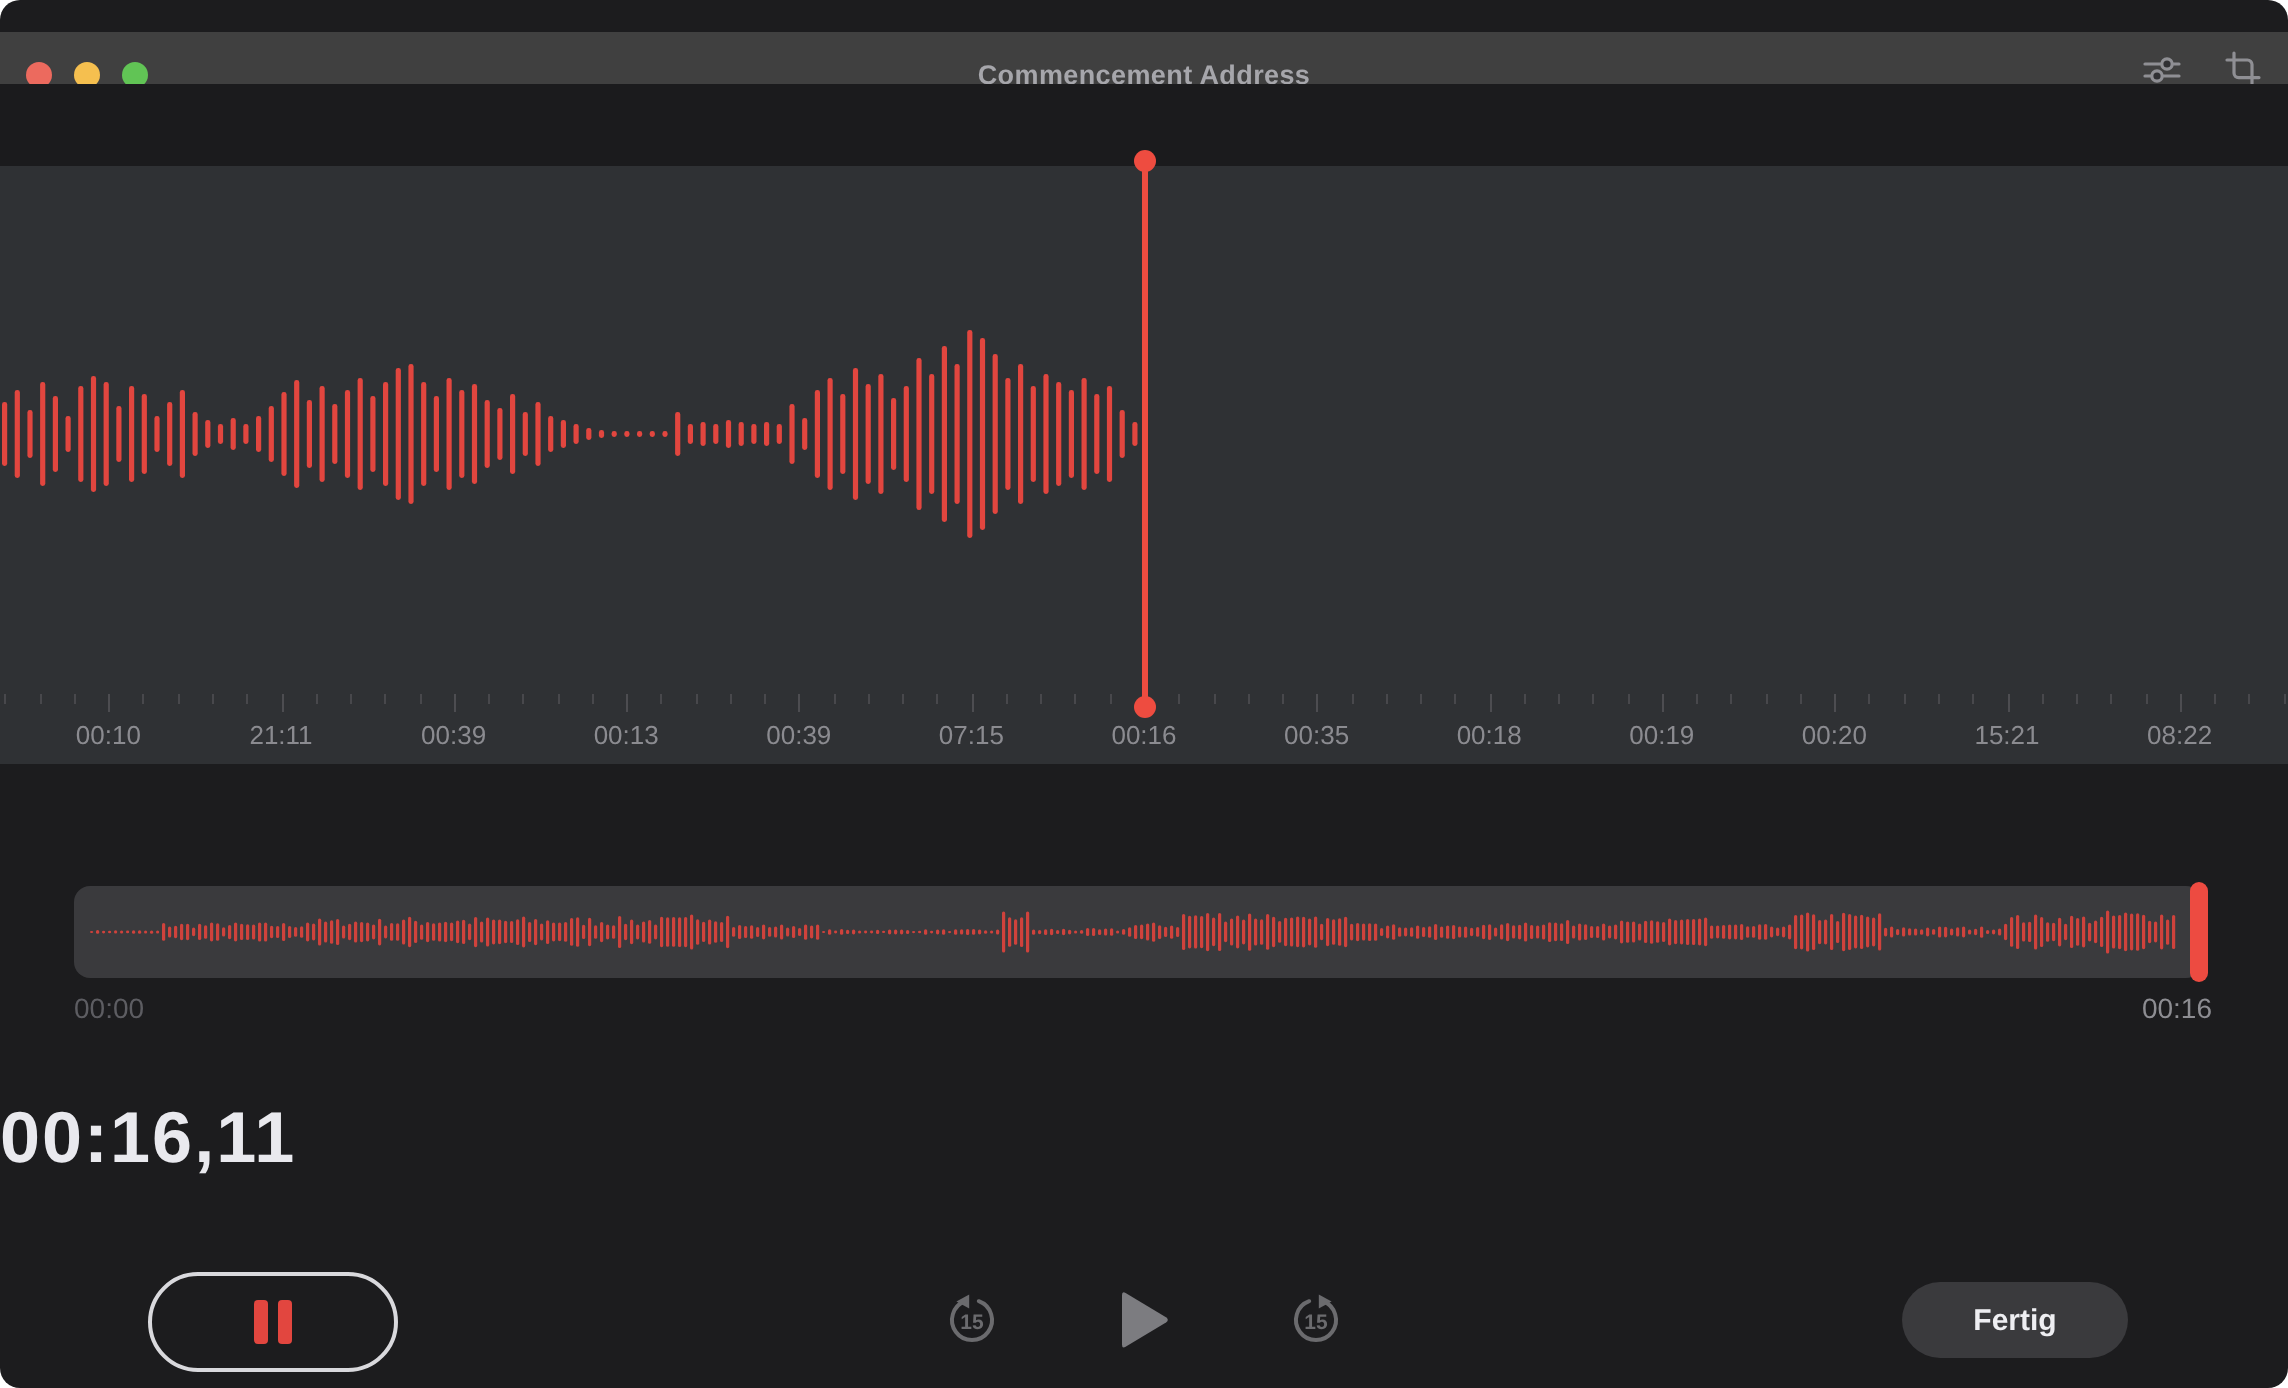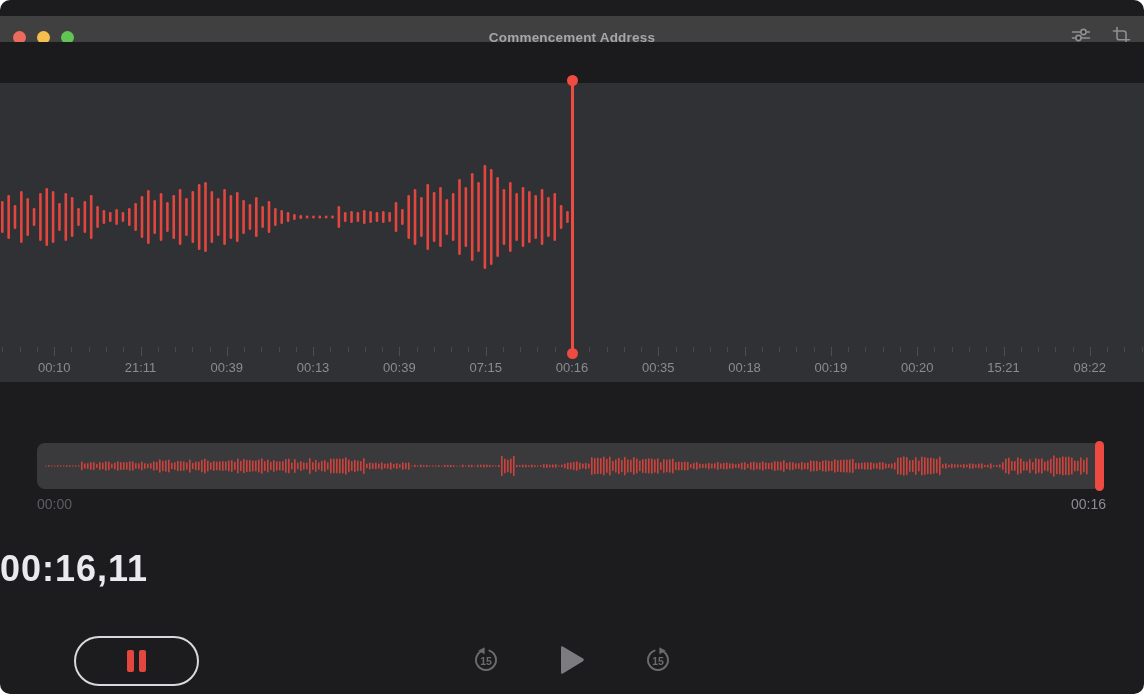--- a/index.html
+++ b/index.html
@@ -692,15 +692,16 @@
           <span>
             <svg width="28" height="28" viewBox="0 0 28 28">
               <path d="M10.6 4.6 A10 10 0 1 0 17.4 4.6" fill="none" stroke="#6b6b6e" stroke-width="2" stroke-linecap="round"></path>
               <polygon points="15.4,1.2 15.4,8.2 21.8,4.7" fill="#6b6b6e"></polygon>
               <text x="14" y="18.5" font-size="10.5" font-weight="bold" fill="#6b6b6e" text-anchor="middle" font-family="Liberation Sans, sans-serif">15</text>
             </svg>
           </span>
         </button>
       </div>
 
+      <button class="done-btn">Fertig</button>
     </div>
   </div>
 </div>
 
 </body></html>

